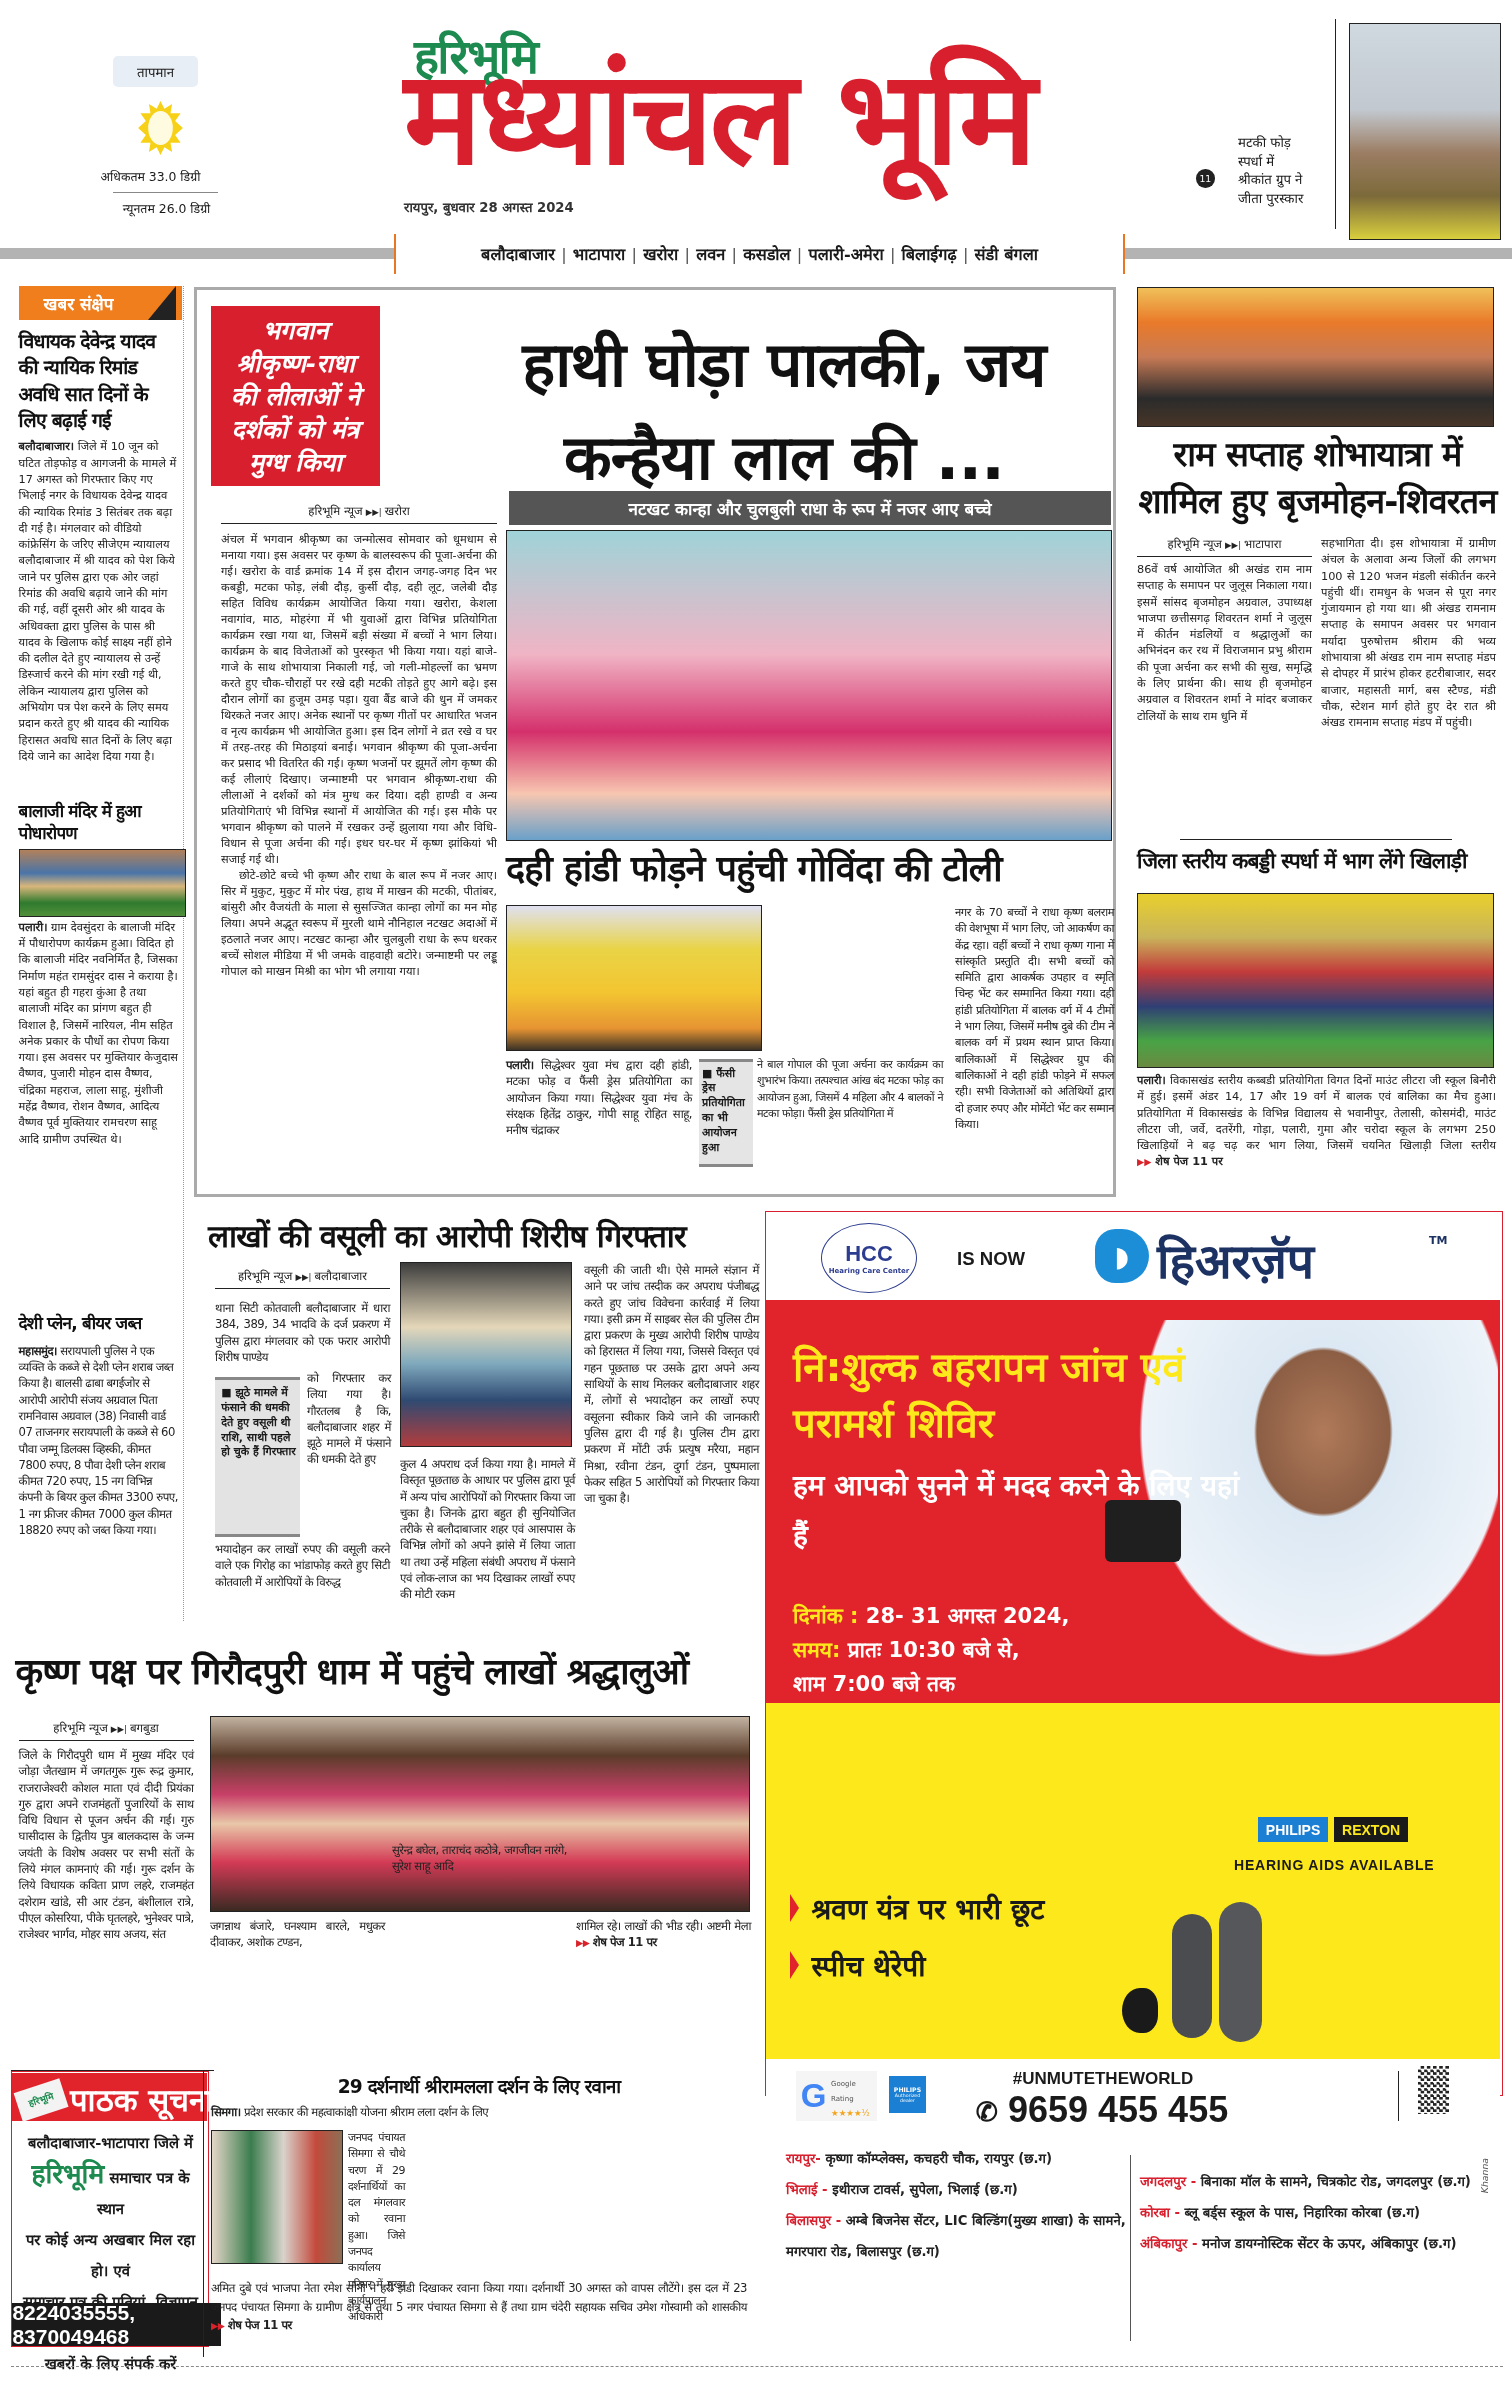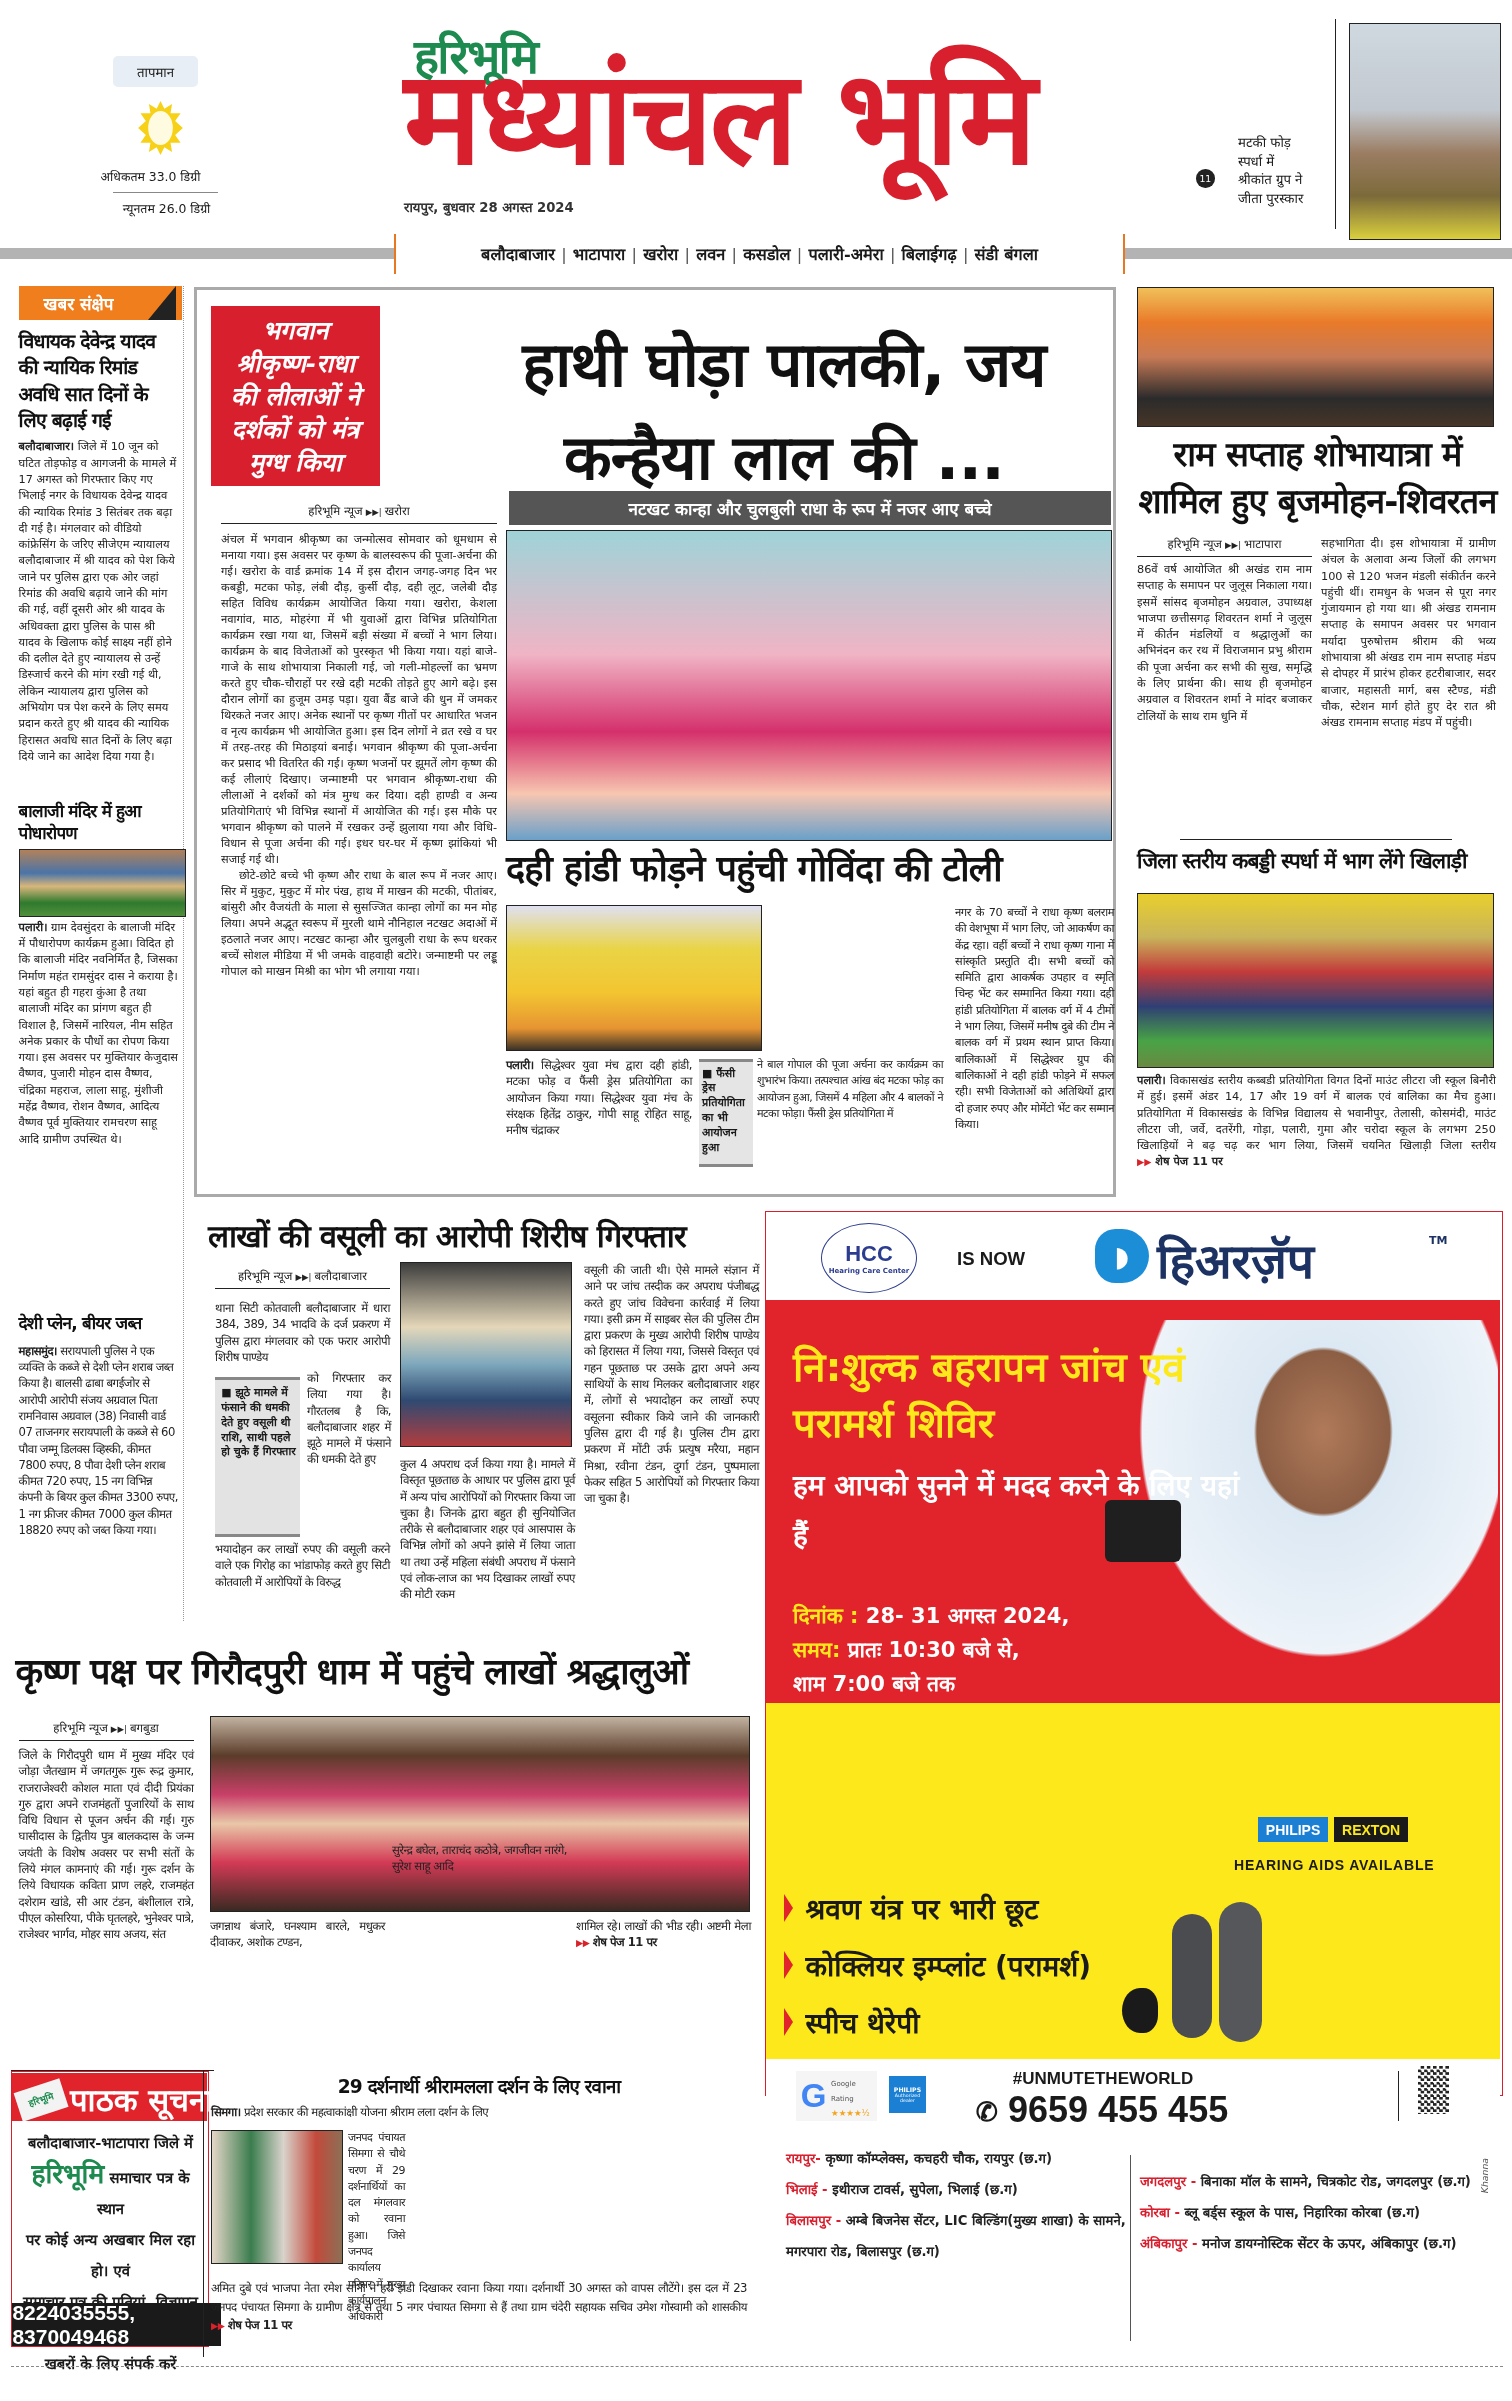--- a/index.html
+++ b/index.html
@@ -77,21 +77,21 @@
   .ad-h1 { left: 793px; top: 1339px; width: 450px; font-size: 40px; line-height: 56px; font-weight: bold; color: #fde91b; }
   .ad-h2 { left: 793px; top: 1461px; width: 450px; font-size: 28px; line-height: 50px; font-weight: bold; color: #fff; }
   .ad-case { left: 1105px; top: 1500px; width: 76px; height: 62px; background: #1f1f1f; border-radius: 6.2px; }
   .ad-dates { left: 793px; top: 1599px; width: 388px; font-size: 21px; line-height: 34px; font-weight: bold; color: #fff; }
   .ad-dates .y { color: #fde91b; }
   .brandchips { left: 1258px; top: 1817px; display:flex; gap: 6.2px; }
   .chip-philips { background: #1b7fd3; color:#fff; font-weight: bold; font-size: 14px; padding: 4.7px 7.8px; font-family:"Liberation Sans", sans-serif; }
   .chip-rexton { background: #1a1a1a; color: #fde91b; font-weight: bold; font-size: 14px; padding: 4.7px 7.8px; font-family:"Liberation Sans", sans-serif; }
   .aids-avail { left: 1234px; top: 1857px; font-size: 14px; font-weight: bold; letter-spacing: 0.8px; font-family:"Liberation Sans", sans-serif; }
   .bullets { left: 784px; top: 1879px; width: 404px; }
-  .bullet { display:flex; align-items:center; font-size: 28px; font-weight: bold; height: 57px; }
+  .bullet { display:flex; align-items:center; font-size: 28px; font-weight: bold; height: 57px; margin-left: 6px; }
   .bullet .tri { width:0; height:0; border-top: 14px solid transparent; border-bottom: 14px solid transparent; border-left: 9.3px solid #e1232b; margin-right: 12.4px; }
   .aid1 { left: 1172px; top: 1914px; width: 40px; height: 124px; background: #4a4c50; border-radius: 20px; }
   .aid2 { left: 1219px; top: 1902px; width: 43px; height: 140px; background: #55575b; border-radius: 22px; }
   .aid3 { left: 1122px; top: 1988px; width: 36px; height: 45px; background: #1a1a1a; border-radius: 50% 40% 40% 50%; }
   .ad-strip { left: 766px; top: 2059px; width: 734px; height: 75px; background: #fff; }
   .g-logo { left: 796px; top: 2071px; width: 81px; height: 50px; background: #f5f5f5; display:flex; align-items:center; padding-left: 4.7px; gap: 4.7px; }
   .g-logo .g { font-size: 33px; font-weight: bold; color: #4285f4; font-family:"Liberation Sans", sans-serif; }
   .g-logo .txt { font-size: 7px; color: #555; }
   .g-logo .stars { color: #f4a41a; font-size: 8.5px; }
   .philips-auth { left: 889px; top: 2076px; width: 37px; height: 37px; background: #1b7fd3; color:#fff; font-size: 6.2px; font-weight: bold; display:flex; flex-direction:column; align-items:center; justify-content:center; text-align:center; }
@@ -249,24 +249,20 @@
   <span class="chip-rexton">REXTON</span>
 </div>
 <div class="abs aids-avail">HEARING AIDS AVAILABLE</div>
 <div class="abs bullets">
   <div class="bullet">
       <span class="tri"></span>
       <span>श्रवण यंत्र पर भारी छूट</span>
     </div>
   <div class="bullet">
       <span class="tri"></span>
-      <span>कोक्लियर इम्प्लांट (परामर्श)</span>
-    </div>
-  <div class="bullet">
-      <span class="tri"></span>
       <span>स्पीच थेरेपी</span>
     </div>
 </div>
 <div class="abs aid3"></div>
 <div class="abs aid1"></div>
 <div class="abs aid2"></div>
 
 <div class="abs ad-strip"></div>
 <div class="abs g-logo">
   <span class="g">G</span>

